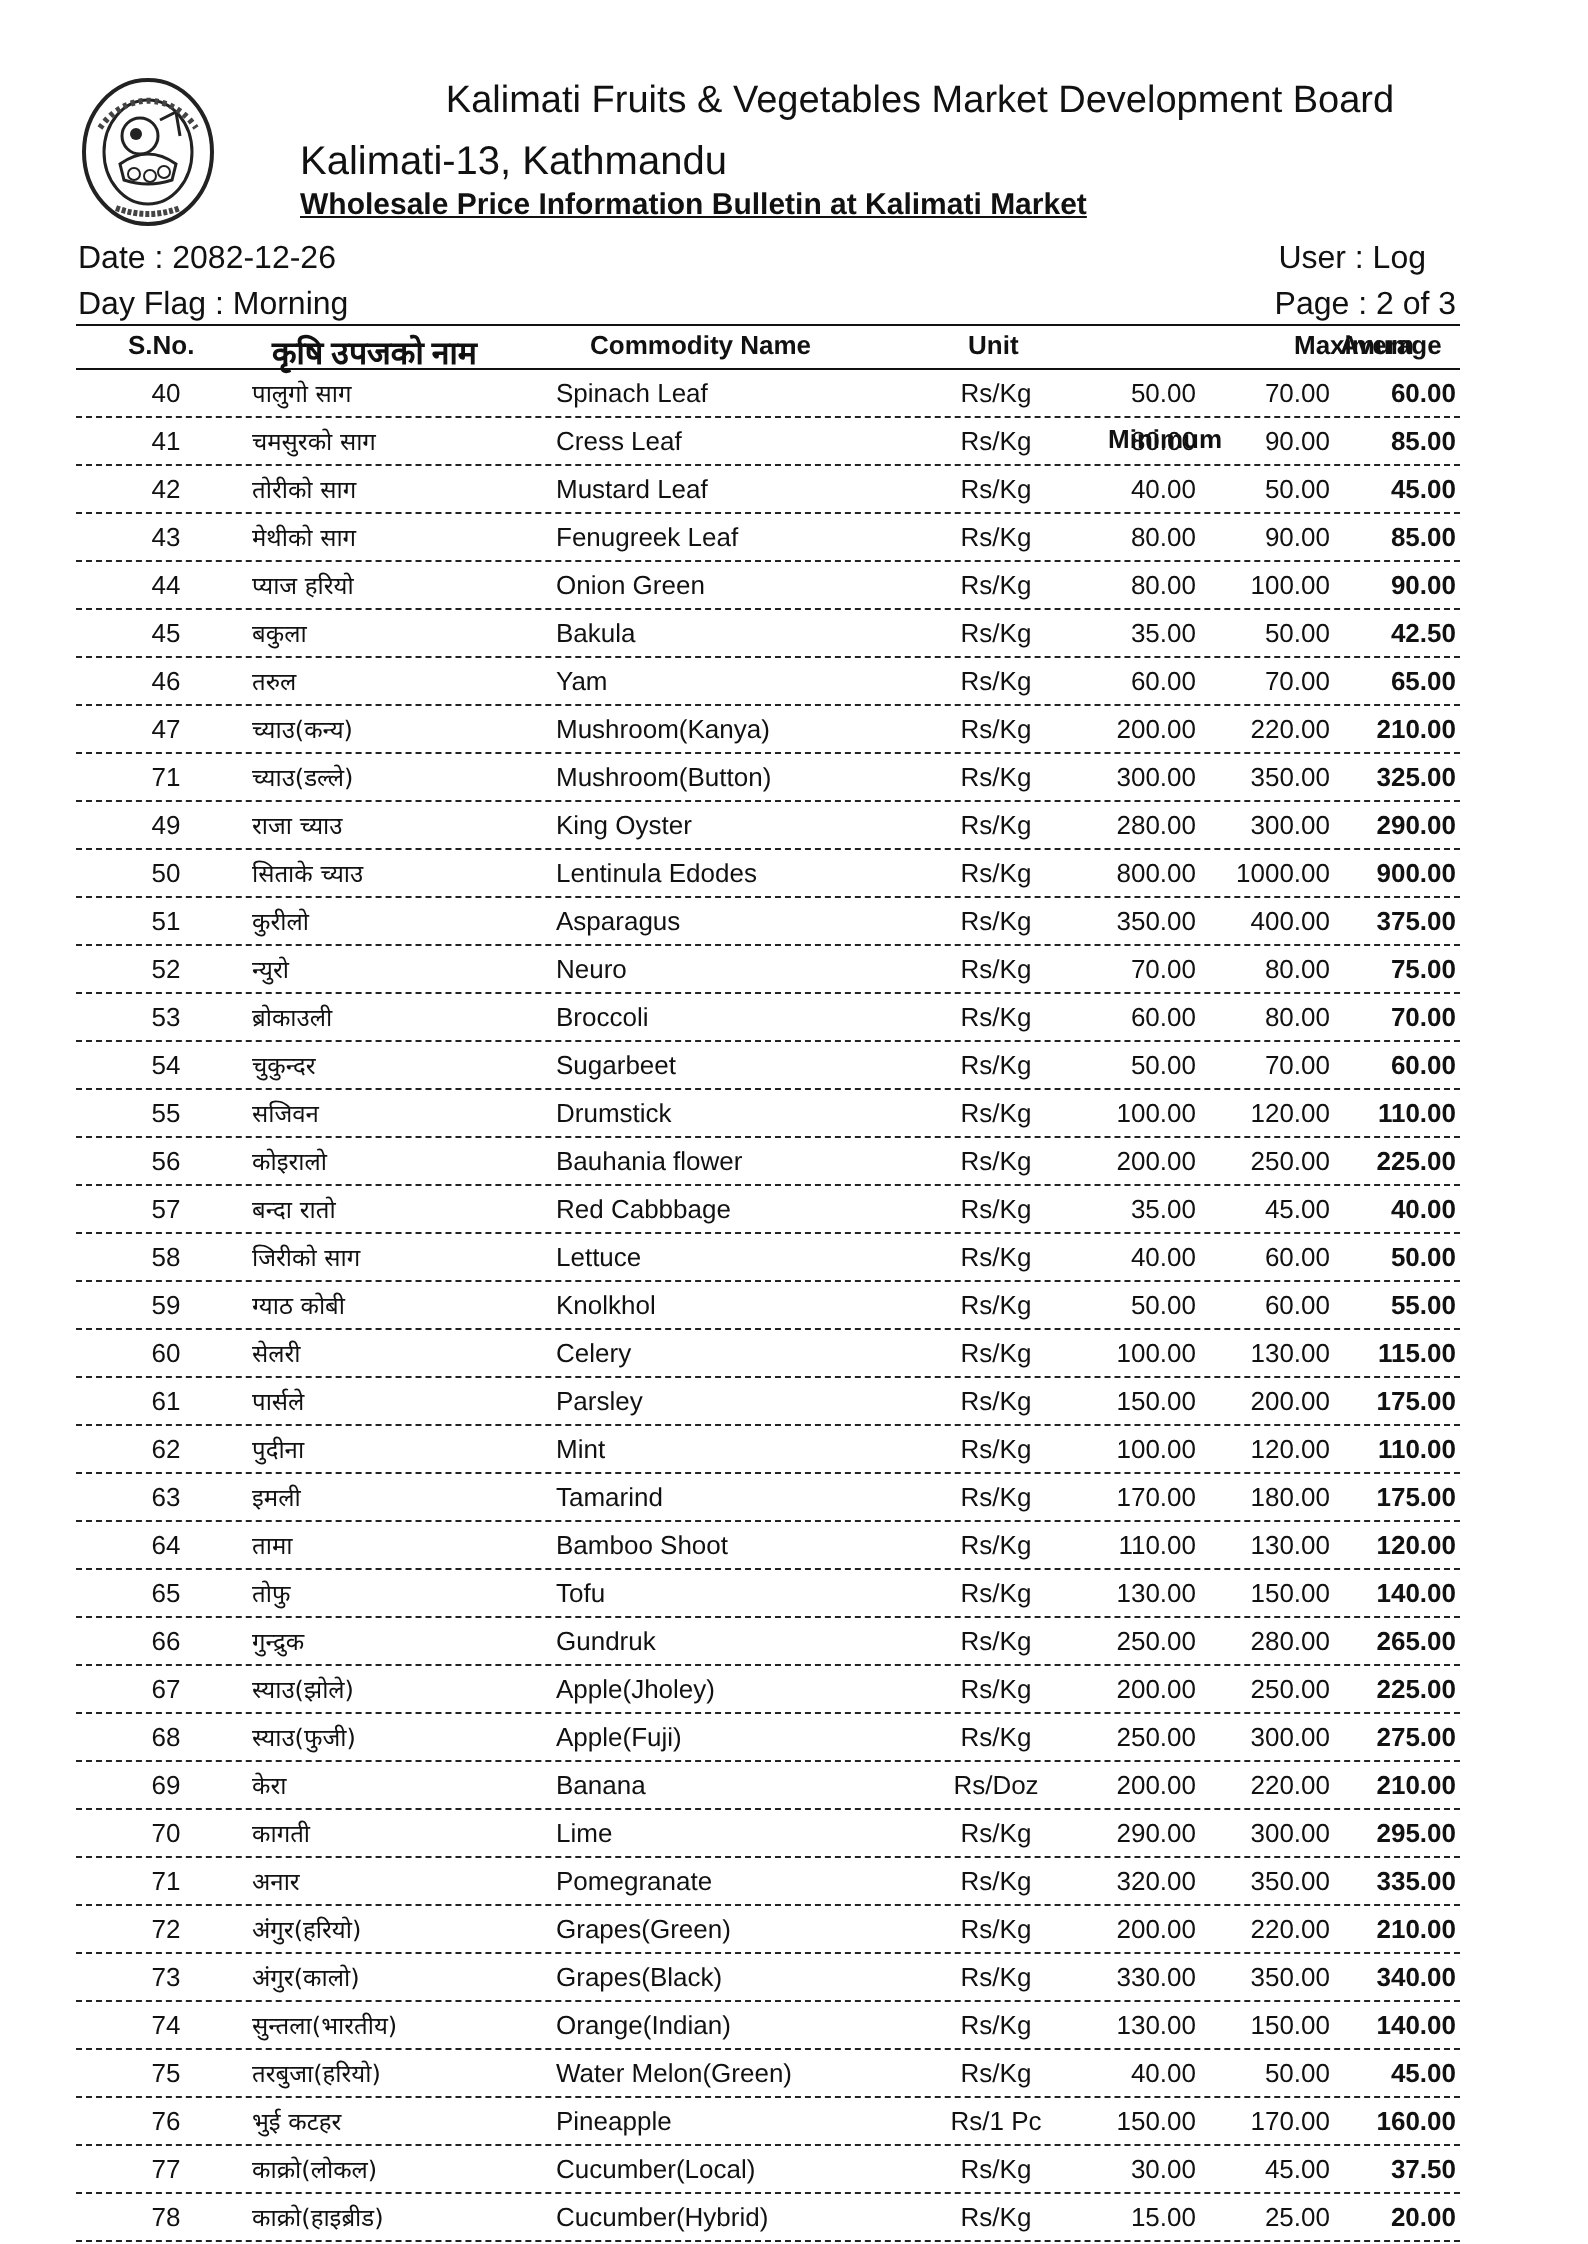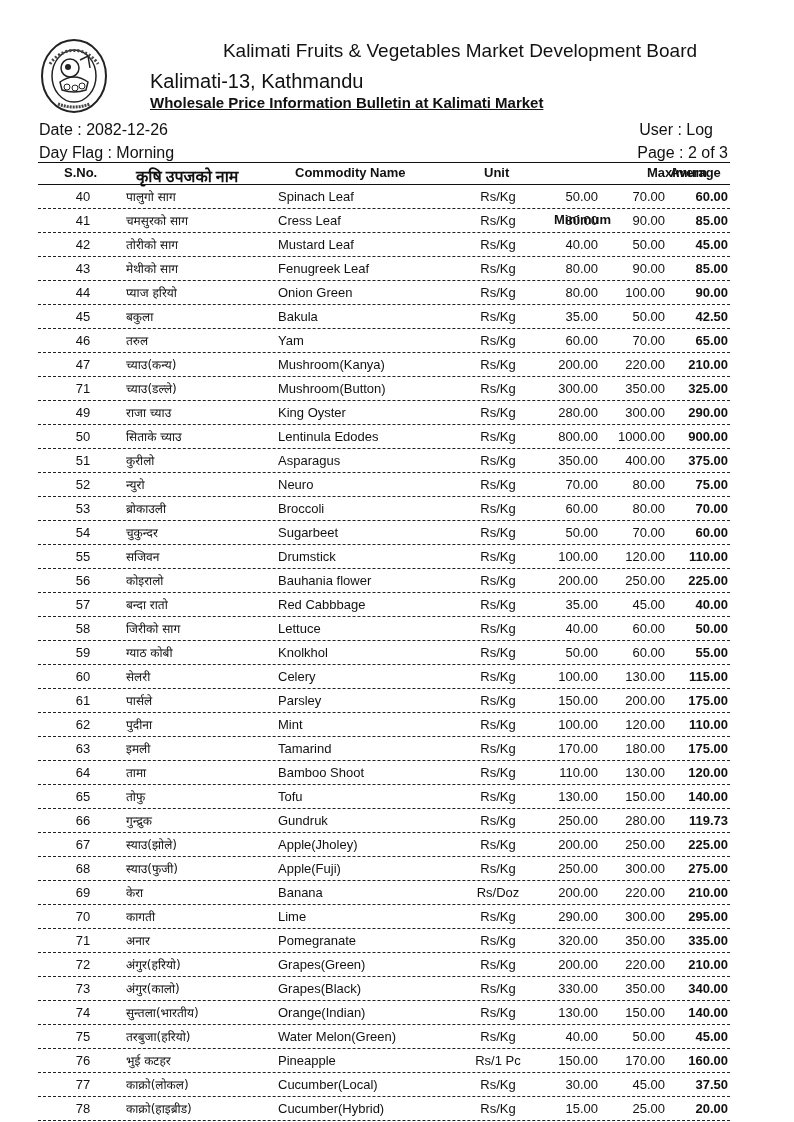--- a/index.html
+++ b/index.html
@@ -320,21 +320,21 @@
         <span class="cell c-max">150.00</span>
         <span class="cell c-avg">140.00</span>
       </div>
       <div class="row">
         <span class="cell c-sno">66</span>
         <span class="cell c-np">गुन्द्रुक</span>
         <span class="cell c-name">Gundruk</span>
         <span class="cell c-unit">Rs/Kg</span>
         <span class="cell c-min">250.00</span>
         <span class="cell c-max">280.00</span>
-        <span class="cell c-avg">119.73</span>
+        <span class="cell c-avg">265.00</span>
       </div>
       <div class="row">
         <span class="cell c-sno">67</span>
         <span class="cell c-np">स्याउ(झोले)</span>
         <span class="cell c-name">Apple(Jholey)</span>
         <span class="cell c-unit">Rs/Kg</span>
         <span class="cell c-min">200.00</span>
         <span class="cell c-max">250.00</span>
         <span class="cell c-avg">225.00</span>
       </div>

